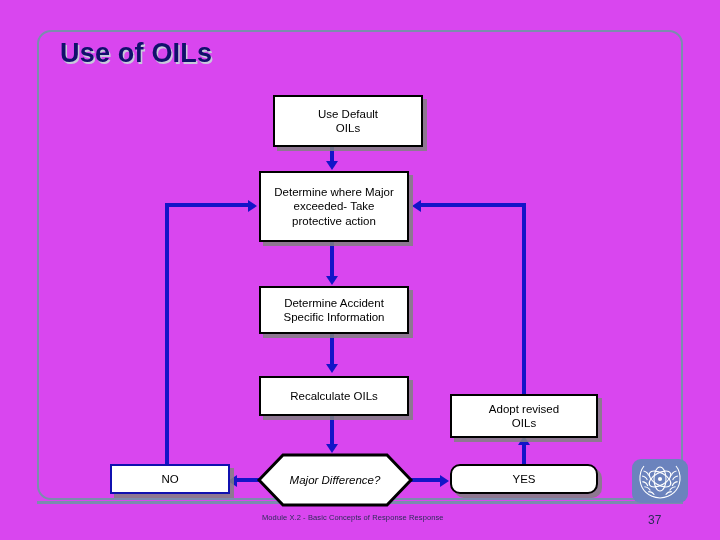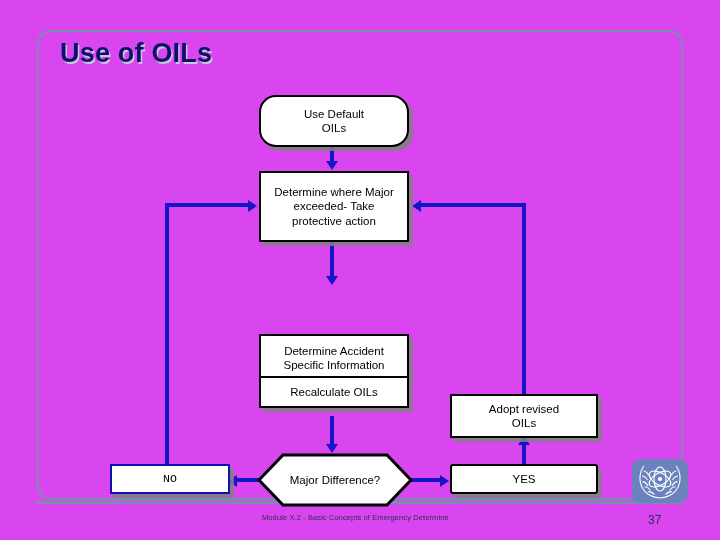--- a/index.html
+++ b/index.html
@@ -68,28 +68,29 @@
   .node.black-box {
     border: 2px solid #000000;
     box-shadow: 4px 4px 0 rgba(128,128,128,0.85);
   }
   .node.blue-box {
     border: 2px solid #1010b0;
     box-shadow: 4px 4px 0 rgba(128,128,128,0.85);
   }
   .node.rounded-box {
     border: 2px solid #000000;
-    border-radius: 3px;
+    border-radius: 10px;
     box-shadow: 4px 4px 0 rgba(128,128,128,0.85);
   }
 
   
   .hex-wrap {
     position: absolute;
     z-index: 3;
+    font-style: italic;
   }
   .hex-wrap svg { display: block; }
   .hex-label {
     position: absolute;
     left: 0; top: 0;
     width: 100%;
     height: 100%;
     display: flex;
     align-items: center;
     justify-content: center;
@@ -159,72 +160,72 @@
 <body>
 
 <div id="slide">
 
   <div id="slide-frame"></div>
 
   <div id="title">Use of OILs</div>
 
   <div id="flow">
 
-    <div class="node black-box" style="left:259px; top:95px; width:150px; height:52px;border-radius:17px;">
+    <div class="node black-box" style="left:273px; top:95px; width:150px; height:52px;">
       <span class="label">
         <span>Use Default</span><br>
         <span>OILs</span>
       </span>
     </div>
 
     <div class="conn" style="left:330px; top:147px; width:4px; height:18px;"></div>
     <div class="arrowhead ah-down" style="left:326px; top:161px;"></div>
 
     <div class="node black-box" style="left:259px; top:171px; width:150px; height:71px;">
       <span class="label">
         <span>Determine where Major</span><br>
         <span>exceeded- Take</span><br>
         <span>protective action</span>
       </span>
     </div>
 
     <div class="conn" style="left:330px; top:242px; width:4px; height:36px;"></div>
     <div class="arrowhead ah-down" style="left:326px; top:276px;"></div>
 
-    <div class="node black-box" style="left:259px; top:286px; width:150px; height:48px;margin-top:48px;">
+    <div class="node black-box" style="left:259px; top:286px; width:150px; height:48px;">
       <span class="label">
         <span>Determine Accident</span><br>
         <span>Specific Information</span>
       </span>
     </div>
 
     <div class="conn" style="left:330px; top:334px; width:4px; height:33px;"></div>
     <div class="arrowhead ah-down" style="left:326px; top:364px;"></div>
 
-    <div class="node black-box" style="left:259px; top:376px; width:150px; height:32px;">
+    <div class="node black-box" style="left:259px; top:376px; width:150px; height:40px;">
       <span class="label">Recalculate OILs</span>
     </div>
 
     <div class="conn" style="left:330px; top:416px; width:4px; height:33px;"></div>
     <div class="arrowhead ah-down" style="left:326px; top:444px;"></div>
 
     <div class="hex-wrap" style="left:256px; top:452px; width:158px; height:56px;">
       <svg width="158" height="56" viewBox="0 0 158 56">
         <polygon points="3,28 27,3 131,3 155,28 131,53 27,53" fill="#ffffff" stroke="#000000" stroke-width="3"></polygon>
       </svg>
       <div class="hex-label">Major Difference?</div>
     </div>
 
     <div class="conn" style="left:236px; top:478px; width:26px; height:4px;"></div>
     <div class="arrowhead ah-left" style="left:228px; top:475px;"></div>
 
     <div class="conn" style="left:408px; top:478px; width:34px; height:4px;"></div>
     <div class="arrowhead ah-right" style="left:440px; top:475px;"></div>
 
-    <div class="node blue-box" style="left:110px; top:464px; width:120px; height:30px;font-family:Liberation Mono, monospace;">
+    <div class="node blue-box" style="left:110px; top:464px; width:120px; height:30px;">
       <span class="label">NO</span>
     </div>
 
     <div class="conn" style="left:165px; top:203px; width:4px; height:262px;"></div>
     <div class="conn" style="left:165px; top:203px; width:85px; height:4px;"></div>
     <div class="arrowhead ah-right" style="left:248px; top:200px;"></div>
 
     <div class="node rounded-box" style="left:450px; top:464px; width:148px; height:30px;">
       <span class="label">YES</span>
     </div>
@@ -239,21 +240,21 @@
       </span>
     </div>
 
     <div class="conn" style="left:522px; top:203px; width:4px; height:192px;"></div>
     <div class="conn" style="left:420px; top:203px; width:106px; height:4px;"></div>
     <div class="arrowhead ah-left" style="left:412px; top:200px;"></div>
 
   </div>
 
   <div id="footer-rule"></div>
-  <div id="footer-text">Module X.2 - Basic Concepts of Emergency Determine</div>
+  <div id="footer-text">Module X.2 - Basic Concepts of Response Response</div>
   <div id="footer-page">37</div>
 
   <div id="logo">
     <svg width="56" height="44" viewBox="0 0 56 44">
       <g fill="none" stroke="#ffffff" stroke-width="1.1">
 
         <path d="M28 39 C16 38 9 31 8 21 C7.6 15 9.5 10 12 7"></path>
         <path d="M11.5 12 C14 12.5 16 14 16.5 16.5"></path>
         <path d="M10 17 C12.5 17.3 14.6 18.8 15.3 21.2"></path>
         <path d="M10.4 22.6 C13 23 15 24.6 15.8 27"></path>

